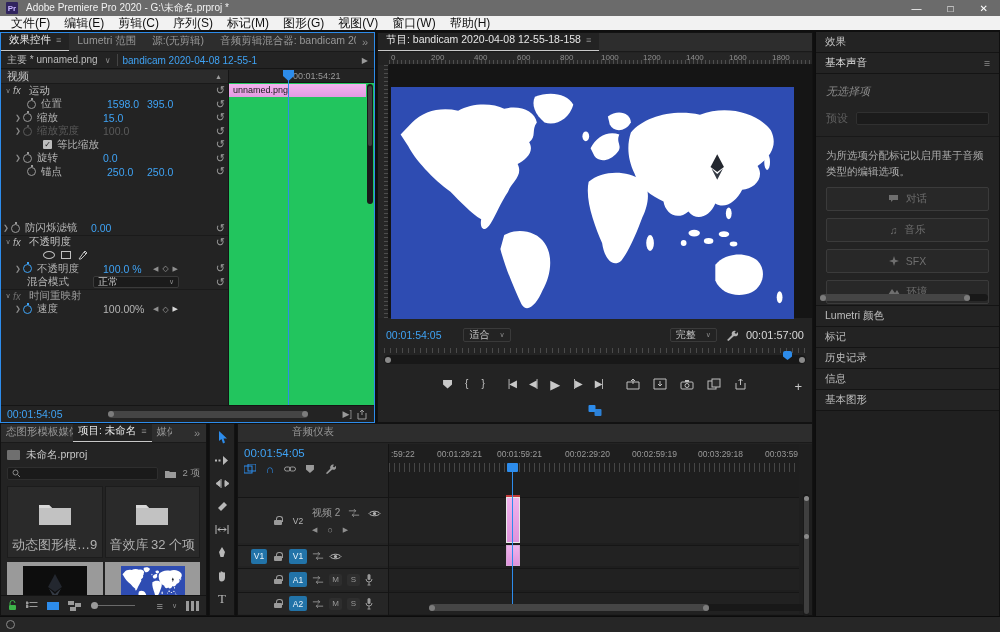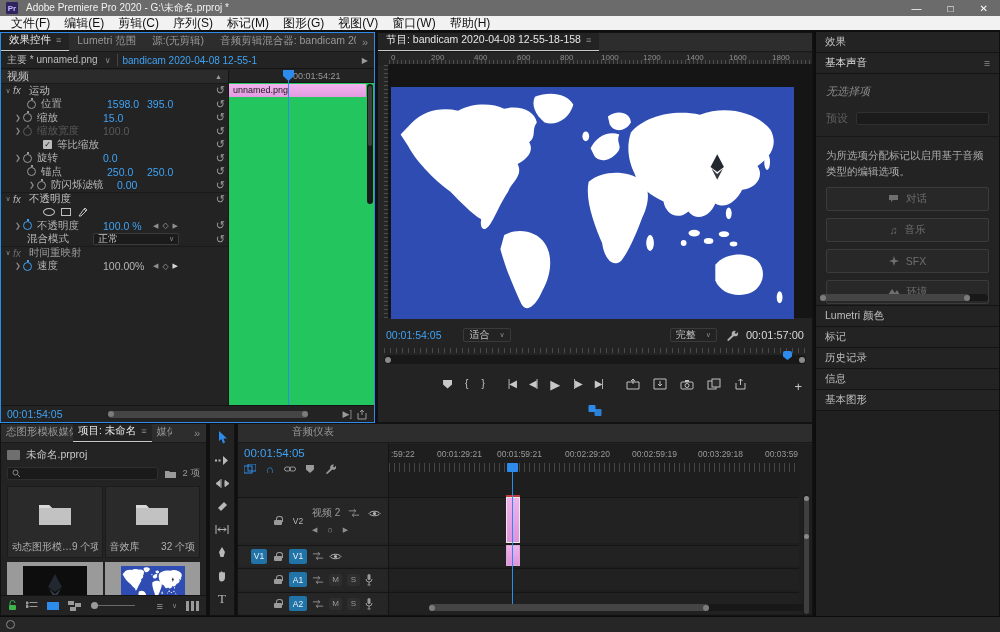--- a/index.html
+++ b/index.html
@@ -115,21 +115,21 @@
   .proj{left:0;top:423px;width:207px;height:193px;}
   .proj .tab{padding:2px 5px 3px;}
   .proj-name{display:flex;align-items:center;gap:6px;padding:5px 6px 3px;color:#c9c9c9;font-size:10.5px;}
   .proj-ico{width:13px;height:10px;background:#6f6f6f;border-radius:1px;flex:none;}
   .searchrow{display:flex;align-items:center;padding:2px 6px;gap:6px;}
   .searchbox{flex:1;height:13px;background:#1a1a1a;border:1px solid #2e2e2e;border-radius:2px;display:flex;align-items:center;padding:0 4px;color:#8a8a8a;}
   .count{color:#9a9a9a;font-size:9.5px;white-space:nowrap;overflow:hidden;max-width:22px;}
   .grid{display:flex;gap:2px;padding:4px 6px 0;}
   .tile{width:96px;height:72px;background:#2a2a2a;position:relative;border:1px solid #1c1c1c;}
   .tile svg{position:absolute;left:50%;top:14px;transform:translateX(-50%);}
-  .tile .tlab{position:absolute;left:4px;right:4px;bottom:3px;display:flex;justify-content:space-between;font-size:10px;color:#b0b0b0;white-space:nowrap;overflow:hidden;}
+  .tile .tlab{position:absolute;left:4px;right:4px;bottom:3px;display:flex;justify-content:space-between;font-size:13px;color:#b0b0b0;white-space:nowrap;overflow:hidden;}
   .thumbrow{display:flex;gap:2px;padding:4px 6px 0;height:40px;overflow:hidden;}
   .thumb{width:96px;height:48px;background:#9a9a9a;position:relative;}
   .thumb .inner{position:absolute;left:16px;top:4px;width:64px;height:40px;background:#0d0d0d;overflow:hidden;}
   .proj-foot{position:absolute;bottom:0;left:0;right:0;height:20px;background:#232323;border-top:1px solid #141414;display:flex;align-items:center;gap:9px;padding:0 7px;}
   .slider-line{width:44px;height:1px;background:#6a6a6a;position:relative;}
   .slider-line::before{content:"";position:absolute;left:0;top:-3px;width:7px;height:7px;border-radius:50%;background:#9a9a9a;}
 
   
   .tools{left:209px;top:423px;width:26px;height:193px;background:#232323;border:1px solid #121212;display:flex;flex-direction:column;align-items:center;padding-top:6px;gap:8px;position:absolute;}
   .tool{width:18px;height:15px;display:flex;align-items:center;justify-content:center;color:#b8b8b8;}
@@ -291,21 +291,21 @@
         </div>
 
         <div class="r" style="padding-left:26px;">
           <span class="sw"></span>
           <span class="lbl">锚点</span>
           <span class="val">250.0</span>
           <span class="val">250.0</span>
           <span class="reset">↺</span>
         </div>
 
-        <div class="r" style="padding-left:26px;">
+        <div class="r" style="padding-left:0;margin-top:43px;">
           <span class="tw">❯</span>
           <span class="sw"></span>
           <span class="lbl">防闪烁滤镜</span>
           <span class="val">0.00</span>
           <span class="reset">↺</span>
         </div>
 
         <div class="r" style="padding-left:2px;border-top:1px solid #1a1a1a;">
           <span class="tw">∨</span>
             <span class="fx">fx</span>

